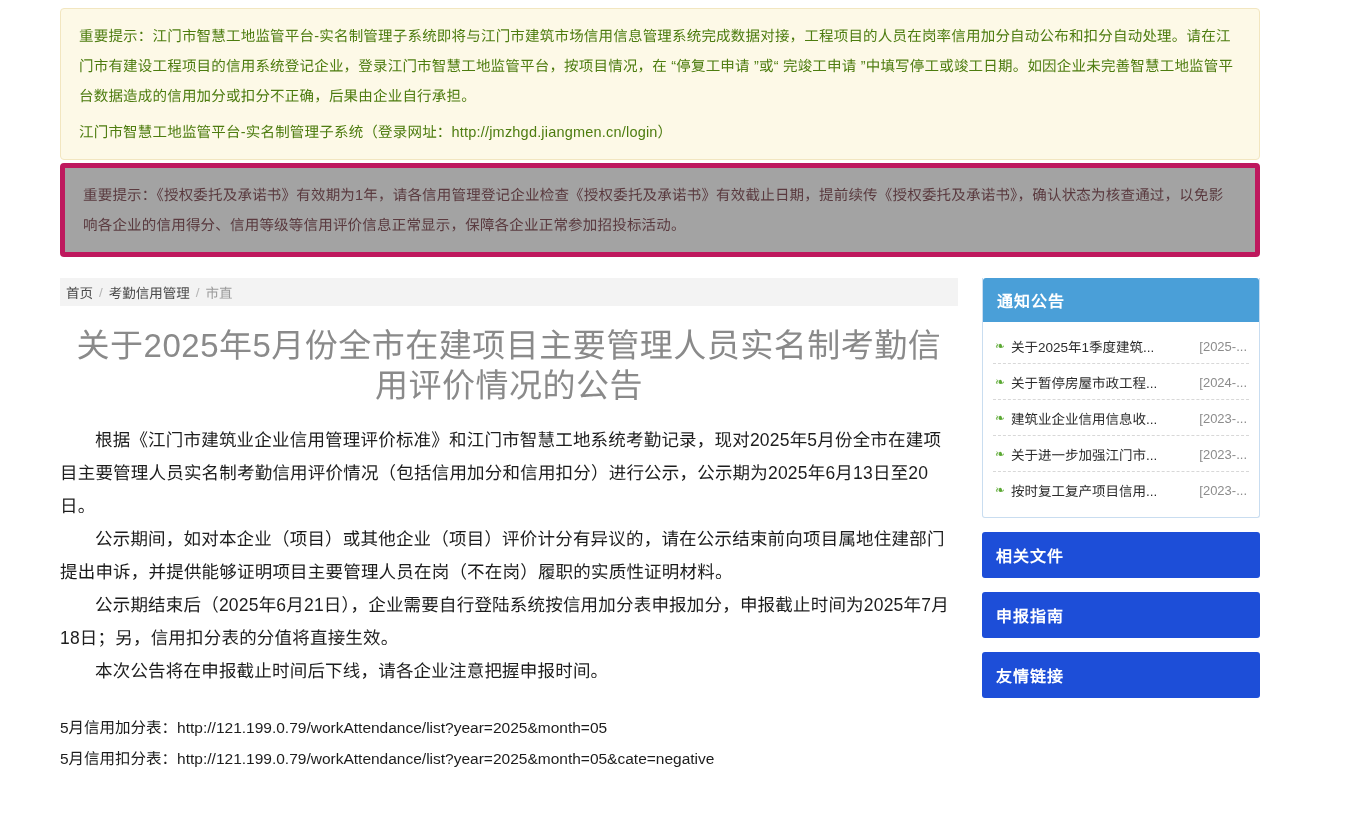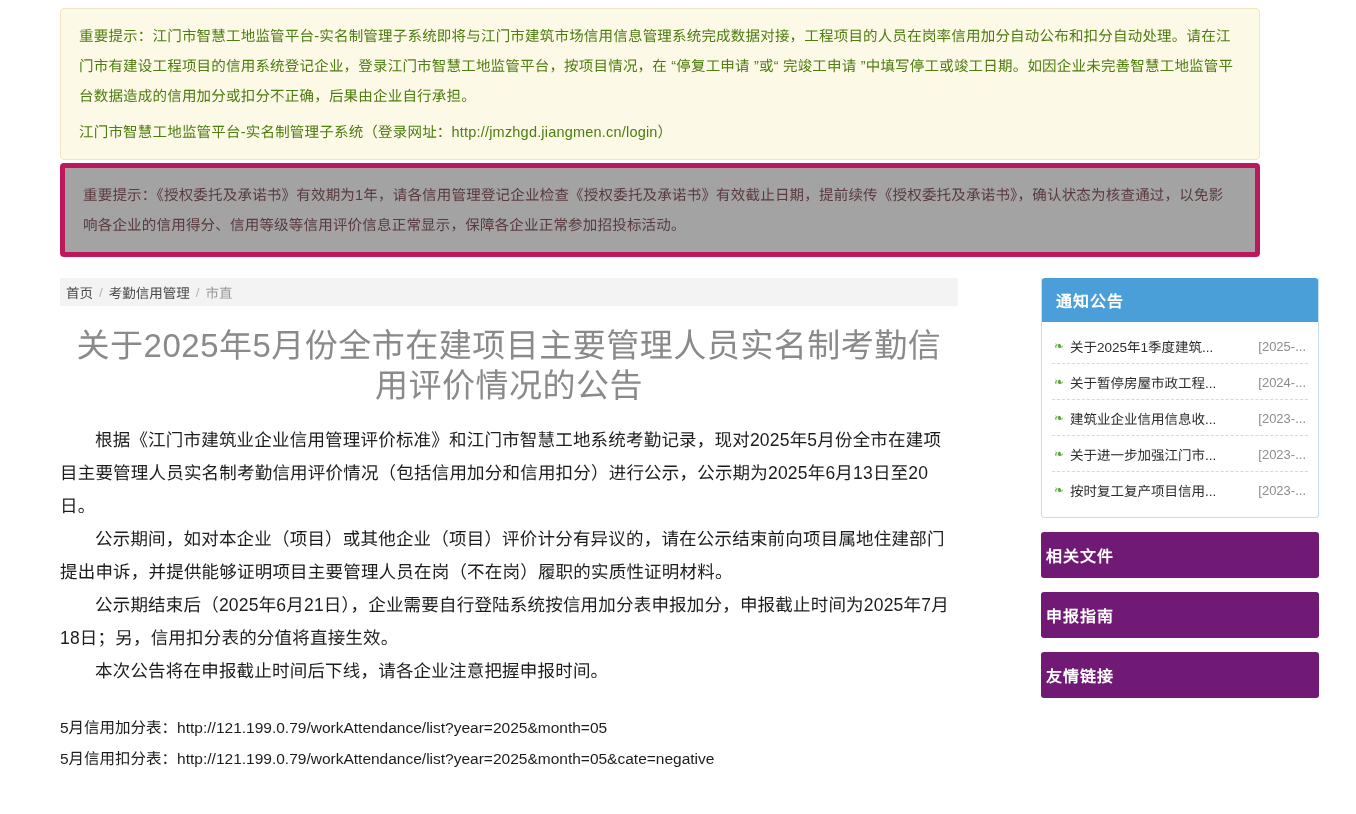--- a/index.html
+++ b/index.html
@@ -96,21 +96,21 @@
     margin-top: 24px;
     font-size: 15.5px;
     color: #1c1c1c;
     line-height: 31px;
   }
   .links div { white-space: nowrap; }
 
   
   .side {
     position: absolute;
-    left: 1041px;
+    left: 982px;
     top: 278px;
     width: 278px;
   }
   .panel {
     border: 1px solid #c9ddf0;
     border-top: none;
     background: #ffffff;
     border-radius: 0 0 3px 3px;
     margin-bottom: 14px;
   }
@@ -148,25 +148,25 @@
     text-overflow: ellipsis;
     color: #2b2b2b;
   }
   .news-date {
     flex: 0 0 auto;
     color: #8c8c8c;
     font-size: 13px;
     margin-left: 6px;
   }
   .bar {
-    background: #701a75;
+    background: #1d4ed8;
     color: #ffffff;
     font-size: 16px;
     font-weight: bold;
-    padding: 11px 5px;
+    padding: 11px 14px;
     border-radius: 3px;
     margin-bottom: 14px;
     letter-spacing: 1px;
   }
 </style>
 </head>
 <body>
 
 <div class="page">
 

